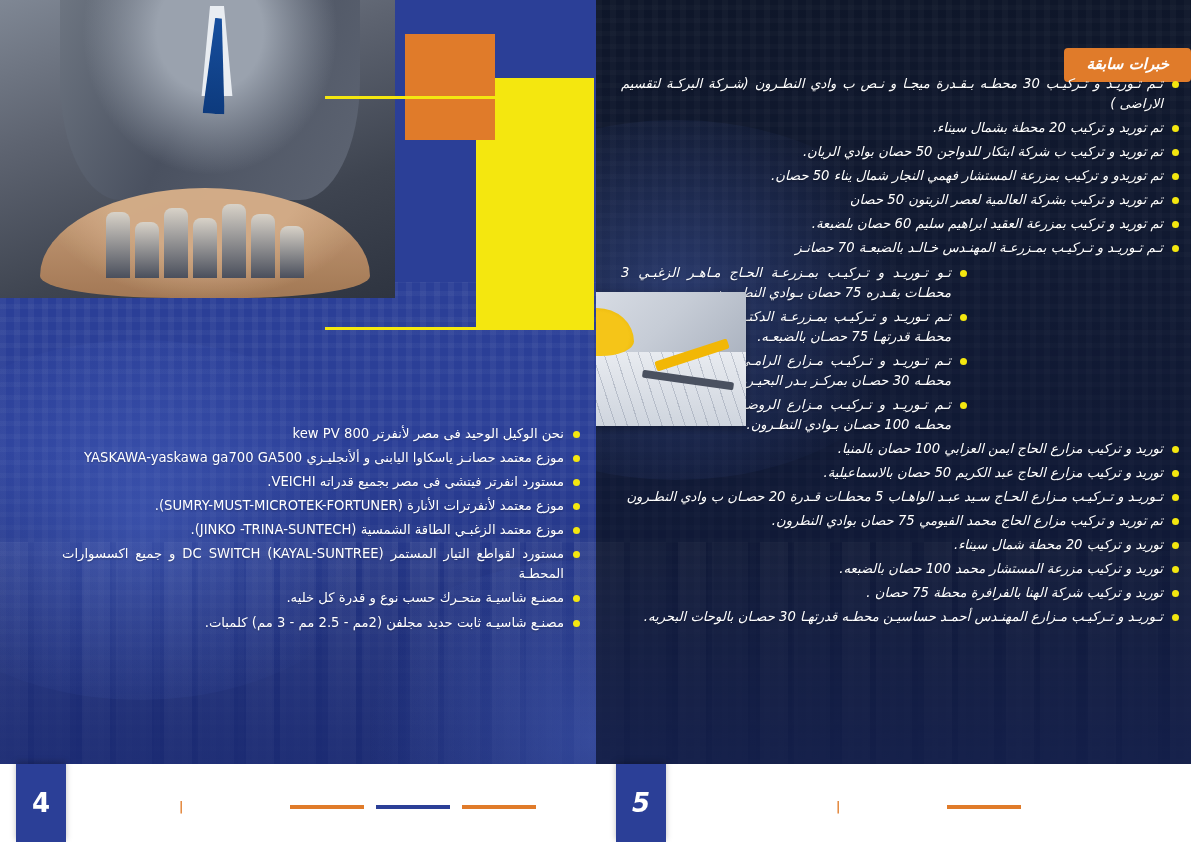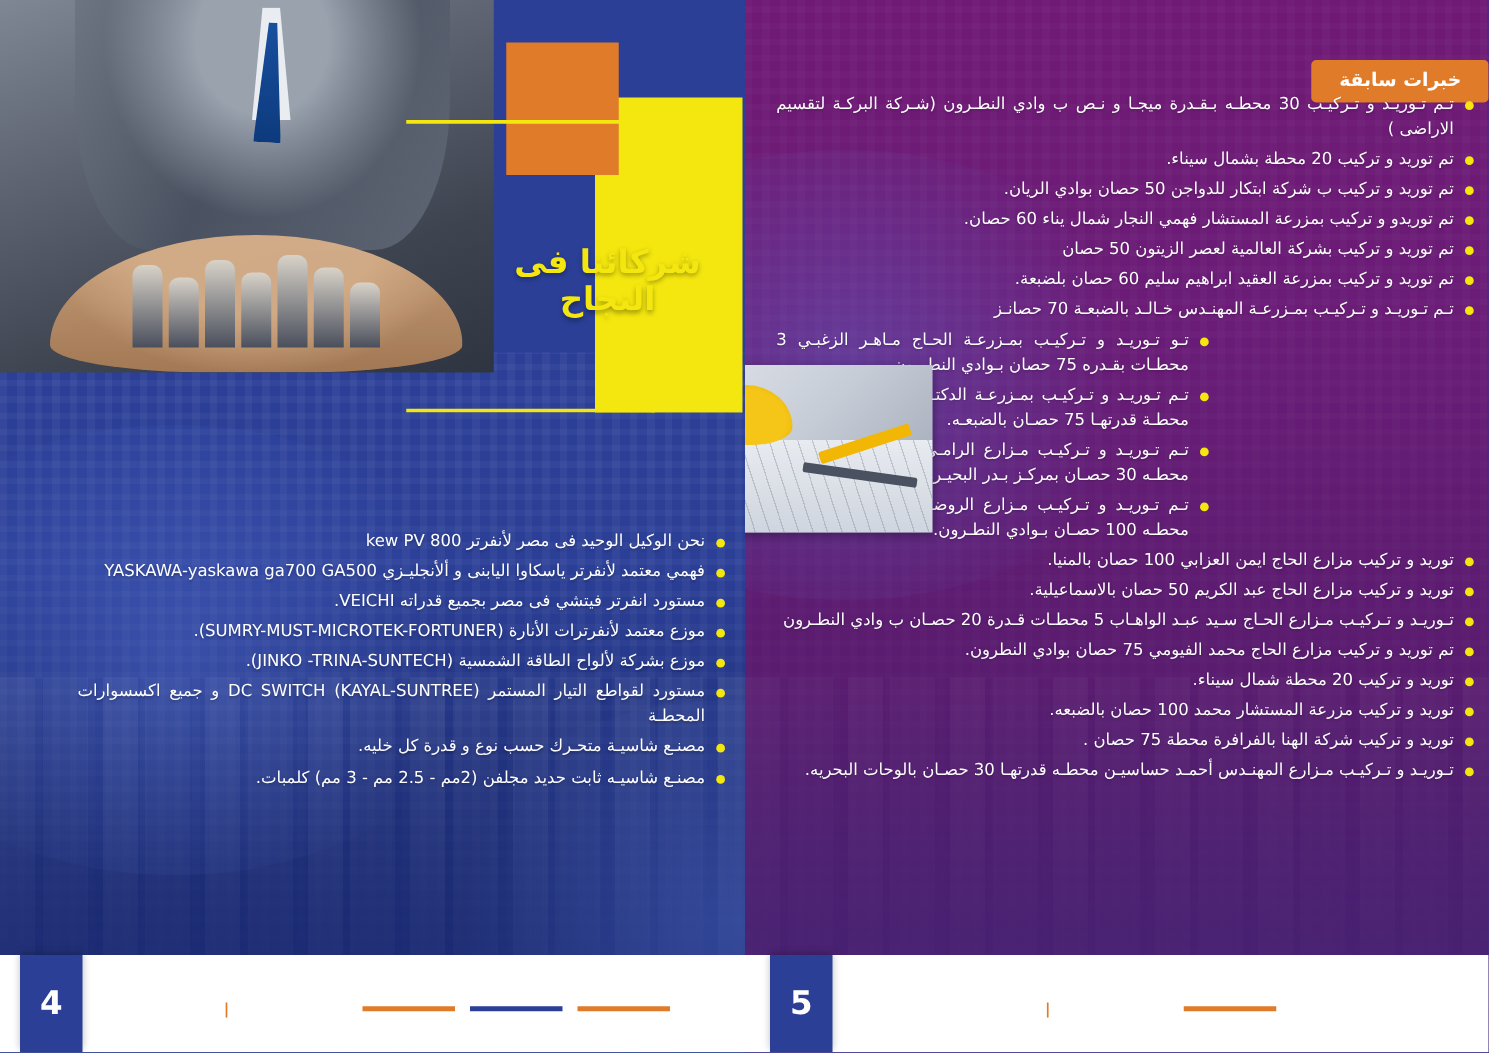--- a/index.html
+++ b/index.html
@@ -6,21 +6,21 @@
   body{
     width:1191px;height:842px;
     font-family:"DejaVu Sans", sans-serif;
     background:#2b3f97;
     overflow:hidden;
     position:relative;
   }
   
   .spread{position:absolute;inset:0;display:flex;flex-direction:row-reverse;}
   .page{position:relative;height:842px;overflow:hidden;}
-  .page-left{width:595px;background:#701a75;}
+  .page-left{width:595px;background:#0f172a;font-style:italic;}
   .page-right{width:596px;background:#2b3f97;}
 
   
   .skyline{
     position:absolute;left:0;right:0;bottom:0;height:560px;
     background:
       linear-gradient(to top, rgba(18,30,85,.85), rgba(43,63,151,.15) 70%, rgba(43,63,151,0)),
       repeating-linear-gradient(90deg, rgba(255,255,255,.045) 0 6px, rgba(255,255,255,0) 6px 14px),
       repeating-linear-gradient(0deg, rgba(255,255,255,.035) 0 5px, rgba(255,255,255,0) 5px 13px);
     pointer-events:none;
@@ -200,29 +200,28 @@
           <i style="height:52px"></i>
           <i style="height:64px"></i>
           <i style="height:74px"></i>
           <i style="height:60px"></i>
           <i style="height:70px"></i>
           <i style="height:56px"></i>
           <i style="height:66px"></i>
         </div>
       </div>
       <div class="frame"></div>
-      <div class="hero-title">شركائنا فى النجاح</div>
     </div>
 
     <ul class="bul right-list">
       <li>نحن الوكيل الوحيد فى مصر لأنفرتر kew PV 800</li>
-      <li>فهمي معتمد لأنفرتر ياسكاوا اليابنى و ألأنجليـزي YASKAWA-yaskawa ga700 GA500</li>
+      <li>موزع معتمد حصانـز ياسكاوا اليابنى و ألأنجليـزي YASKAWA-yaskawa ga700 GA500</li>
       <li>مستورد انفرتر فيتشي فى مصر بجميع قدراته VEICHI.</li>
       <li>موزع معتمد لأنفرترات الأنارة (SUMRY-MUST-MICROTEK-FORTUNER).</li>
-      <li>موزع بشركة لألواح الطاقة الشمسية (JINKO -TRINA-SUNTECH).</li>
+      <li>موزع معتمد الزغبـي الطاقة الشمسية (JINKO -TRINA-SUNTECH).</li>
       <li>مستورد لقواطع التيار المستمر DC SWITCH (KAYAL-SUNTREE) و جميع اكسسوارات المحطـة</li>
       <li>مصنـع شاسيـة متحـرك حسب نوع و قدرة كل خليه.</li>
       <li>مصنـع شاسيـه ثابت حديد مجلفن (2مم - 2.5 مم - 3 مم) كلمبات.</li>
     </ul>
 
     <div class="white-strip" style="right:0;width:596px;"></div>
     <div class="footer">
       <div style="position:absolute;bottom:28px;right:60px;display:flex;align-items:center;flex-direction:row-reverse;gap:12px;">
         <span class="footer-text">
           <span>Company Profile</span>
@@ -242,21 +241,21 @@
     <div class="glow" style="top:120px;left:-180px;"></div>
 
     <div class="khibrat">
       <div class="khibrat-pill">خبرات سابقة</div>
     </div>
 
     <ul class="bul left-list">
       <li>تـم تـوريـد و تـركيـب 30 محطـه بـقـدرة ميجـا و نـص ب وادي النطـرون  (شـركة البركـة لتقسيم الاراضى )</li>
       <li>تم توريد و تركيب 20 محطة بشمال سيناء.</li>
       <li>تم توريد و تركيب ب شركة ابتكار للدواجن 50 حصان بوادي الريان.</li>
-      <li>تم توريدو و تركيب بمزرعة المستشار فهمي النجار شمال يناء 60 حصان.</li>
+      <li>تم توريدو و تركيب بمزرعة المستشار فهمي النجار شمال يناء 50 حصان.</li>
       <li>تم توريد و تركيب بشركة العالمية لعصر الزيتون 50 حصان</li>
       <li>تم توريد و تركيب بمزرعة العقيد ابراهيم سليم 60 حصان بلضبعة.</li>
       <li>تـم تـوريـد و تـركيـب بمـزرعـة المهنـدس خـالـد بالضبعـة  70 حصانـز</li>
       <li style="width:330px;margin-right:auto;">تـو تـوريـد و تـركيـب بمـزرعـة الحـاج مـاهـر الزغبـي 3 محطـات بقـدره 75 حصان بـوادي النطـرون</li>
       <li style="width:330px;margin-right:auto;">تـم تـوريـد و تـركيـب بمـزرعـة الدكتـور رضـا عبـد اللطيـف محطـة قدرتهـا 75 حصـان بالضبعـه.</li>
       <li style="width:330px;margin-right:auto;">تـم تـوريـد و تـركيـب مـزارع الرامـي للاسـتثمار الزاراعـي محطـه 30 حصـان بمركـز بـدر البحيـرة.</li>
       <li style="width:330px;margin-right:auto;">تـم تـوريـد و تـركيـب مـزارع الروضـة للاسـتثمار الزراعـي محطـه 100 حصـان بـوادي النطـرون.</li>
       <li>توريد و تركيب مزارع الحاج ايمن العزابي 100 حصان بالمنيا.</li>
       <li>توريد و تركيب مزارع الحاج عبد الكريم 50 حصان بالاسماعيلية.</li>
       <li>تـوريـد و تـركيـب مـزارع الحـاج سـيد عبـد الواهـاب 5 محطـات قـدرة 20 حصـان ب وادي النطـرون</li>

